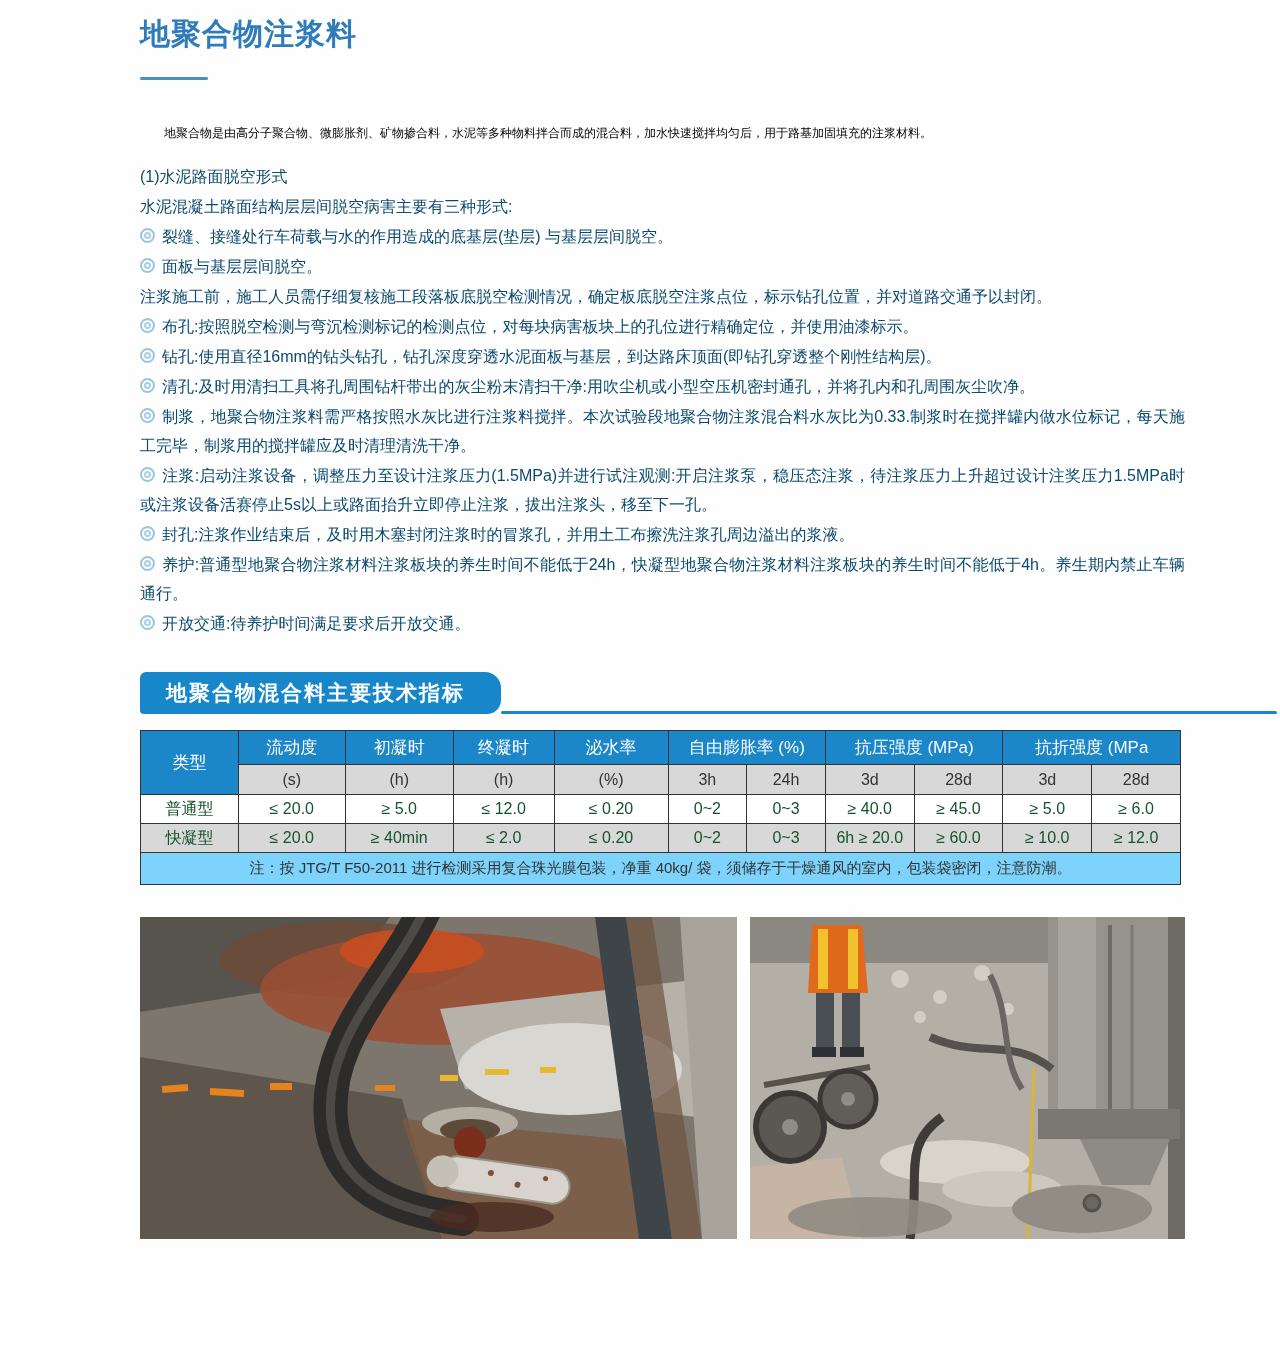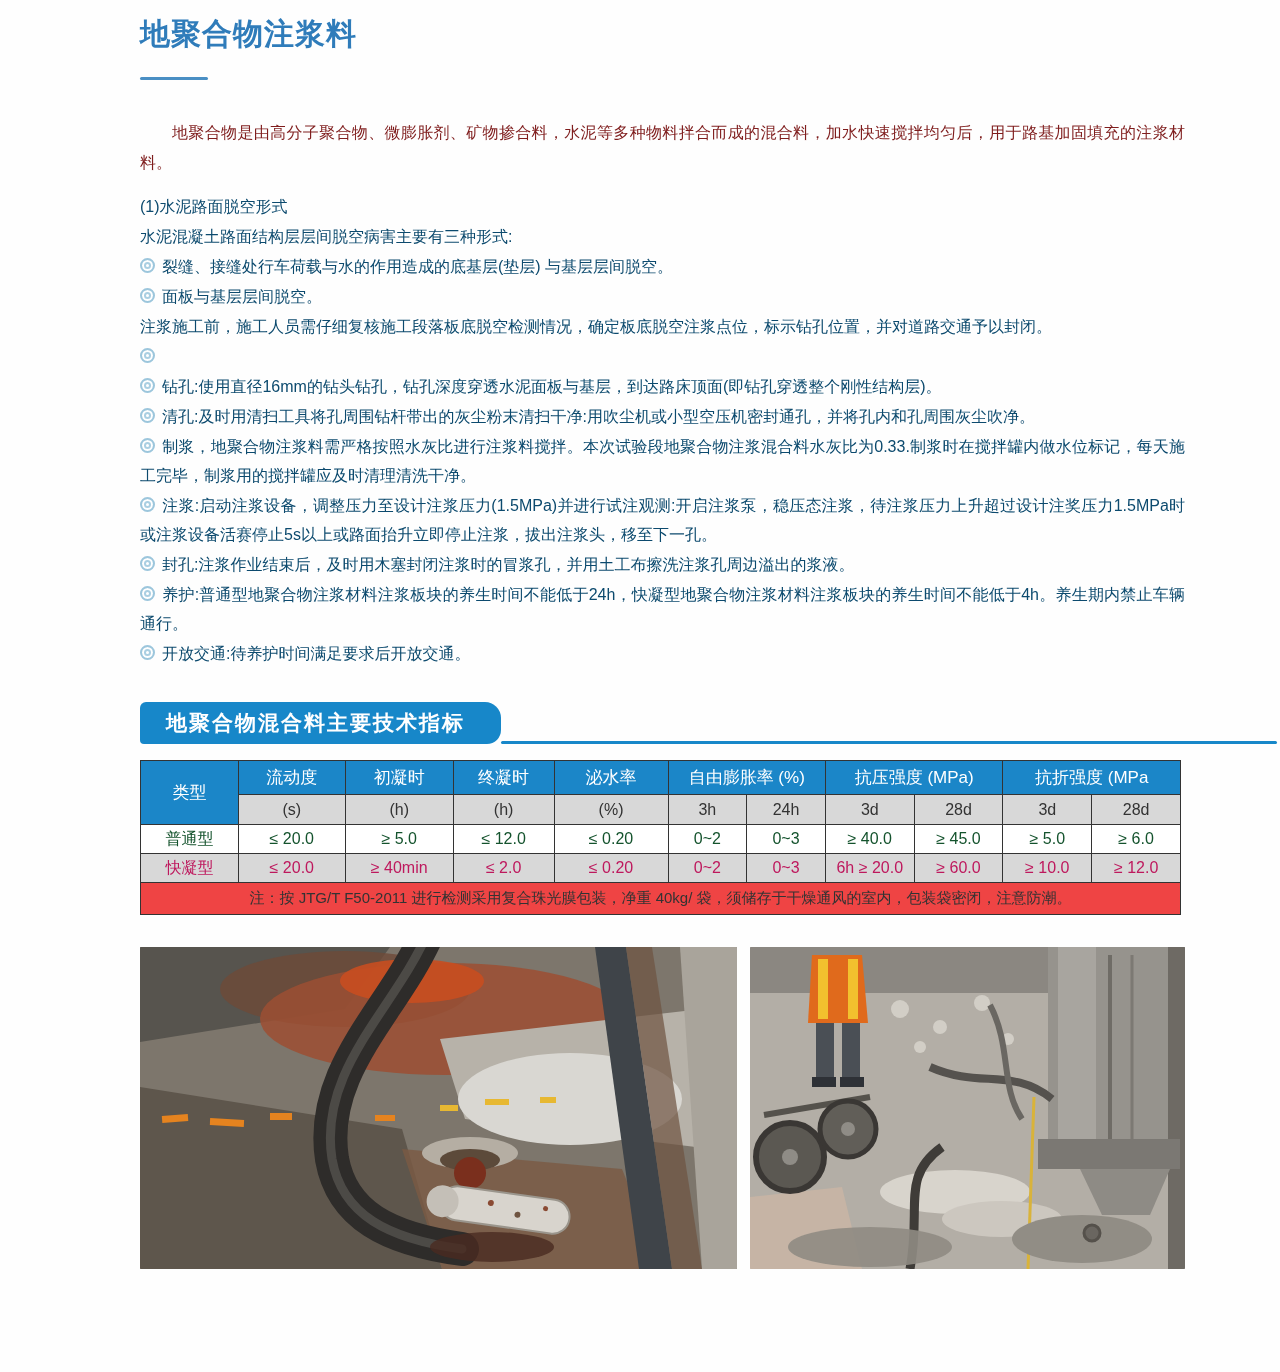--- a/index.html
+++ b/index.html
@@ -6,21 +6,21 @@
   .page {
     position:relative; width:1280px; height:1372px; margin:0 auto;
     background:#fefefe; overflow:hidden;
     font-family:"Liberation Sans", sans-serif;
   }
   .content { position:absolute; left:140px; top:0; width:1045px; }
 
   .page-title { margin:14px 0 0 0; font-size:30px; font-weight:bold; color:#2f7cba; letter-spacing:1px; }
   .title-rule { width:68px; height:3px; background:#4a8fc4; margin-top:22px; border-radius:2px; }
 
-  .intro { margin:38px 0 0 0; font-size:16px; line-height:30px; color:#7f1d1d; text-indent:2em; text-align:justify; }
+  .intro { margin:38px 0 0 0; font-size:12px; line-height:30px; color:#000000; text-indent:2em; text-align:justify; }
 
   .banner-row { display:flex; align-items:flex-end; margin-top:34px; margin-right:-92px; }
   .banner {
     background:#1787c9; color:#ffffff; font-size:21px; font-weight:bold;
     line-height:42px; padding:0 36px 0 26px; letter-spacing:2px;
     border-radius:6px 16px 14px 4px; white-space:nowrap;
   }
   .banner-tail { flex:1; height:3px; background:#1787c9; border-radius:2px; }
 
   .body-list { margin-top:14px; }
@@ -34,23 +34,23 @@
 
   table.spec { margin-top:16px; border-collapse:collapse; table-layout:fixed; width:1041px; }
   table.spec th, table.spec td {
     border:1px solid #333333; text-align:center; vertical-align:middle;
     font-weight:normal; padding:0; overflow:hidden;
   }
   tr.hrow1 th { background:#1b86c8; color:#ffffff; height:33px; font-size:17px; }
   th.type-head { background:#1b86c8; color:#ffffff; font-size:17px; }
   tr.hrow2 td { background:#d8d8d8; color:#333333; height:29px; font-size:16px; }
   tr.drow1 td { background:#ffffff; color:#14532d; height:28px; font-size:16px; }
-  tr.drow2 td { background:#d8d8d8; color:#be185d; height:28px; font-size:16px; }
+  tr.drow2 td { background:#d8d8d8; color:#14532d; height:28px; font-size:16px; }
   td.type-cell { font-size:17px; color:#222222; }
-  tr.noterow td { background:#ef4444; color:#333333; height:31px; font-size:15px; }
+  tr.noterow td { background:#7dd3fc; color:#333333; height:31px; font-size:15px; }
 
   .photos { display:flex; gap:13px; margin-top:32px; }
   .photo { display:block; border-radius:1px; }
 </style>
 </head>
 <body>
 
 <div class="page">
   <div class="content">
 
@@ -59,21 +59,21 @@
 
     <p class="intro">地聚合物是由高分子聚合物、微膨胀剂、矿物掺合料，水泥等多种物料拌合而成的混合料，加水快速搅拌均匀后，用于路基加固填充的注浆材料。</p>
 
 
     <div class="body-list">
       <p class="line"><span>(1)水泥路面脱空形式</span></p>
       <p class="line"><span>水泥混凝土路面结构层层间脱空病害主要有三种形式:</span></p>
       <p class="line"><span class="ring"></span><span>裂缝、接缝处行车荷载与水的作用造成的底基层(垫层) 与基层层间脱空。</span></p>
       <p class="line"><span class="ring"></span><span>面板与基层层间脱空。</span></p>
       <p class="line"><span>注浆施工前，施工人员需仔细复核施工段落板底脱空检测情况，确定板底脱空注浆点位，标示钻孔位置，并对道路交通予以封闭。</span></p>
-      <p class="line"><span class="ring"></span></p>
+      <p class="line"><span class="ring"></span><span>布孔:按照脱空检测与弯沉检测标记的检测点位，对每块病害板块上的孔位进行精确定位，并使用油漆标示。</span></p>
       <p class="line"><span class="ring"></span><span>钻孔:使用直径16mm的钻头钻孔，钻孔深度穿透水泥面板与基层，到达路床顶面(即钻孔穿透整个刚性结构层)。</span></p>
       <p class="line"><span class="ring"></span><span>清孔:及时用清扫工具将孔周围钻杆带出的灰尘粉末清扫干净:用吹尘机或小型空压机密封通孔，并将孔内和孔周围灰尘吹净。</span></p>
       <p class="line"><span class="ring"></span><span>制浆，地聚合物注浆料需严格按照水灰比进行注浆料搅拌。本次试验段地聚合物注浆混合料水灰比为0.33.制浆时在搅拌罐内做水位标记，每天施工完毕，制浆用的搅拌罐应及时清理清洗干净。</span></p>
       <p class="line"><span class="ring"></span><span>注浆:启动注浆设备，调整压力至设计注浆压力(1.5MPa)并进行试注观测:开启注浆泵，稳压态注浆，待注浆压力上升超过设计注奖压力1.5MPa时或注浆设备活赛停止5s以上或路面抬升立即停止注浆，拔出注浆头，移至下一孔。</span></p>
       <p class="line"><span class="ring"></span><span>封孔:注浆作业结束后，及时用木塞封闭注浆时的冒浆孔，并用土工布擦洗注浆孔周边溢出的浆液。</span></p>
       <p class="line"><span class="ring"></span><span>养护:普通型地聚合物注浆材料注浆板块的养生时间不能低于24h，快凝型地聚合物注浆材料注浆板块的养生时间不能低于4h。养生期内禁止车辆通行。</span></p>
       <p class="line"><span class="ring"></span><span>开放交通:待养护时间满足要求后开放交通。</span></p>
     </div>
 
     <div class="banner-row">

